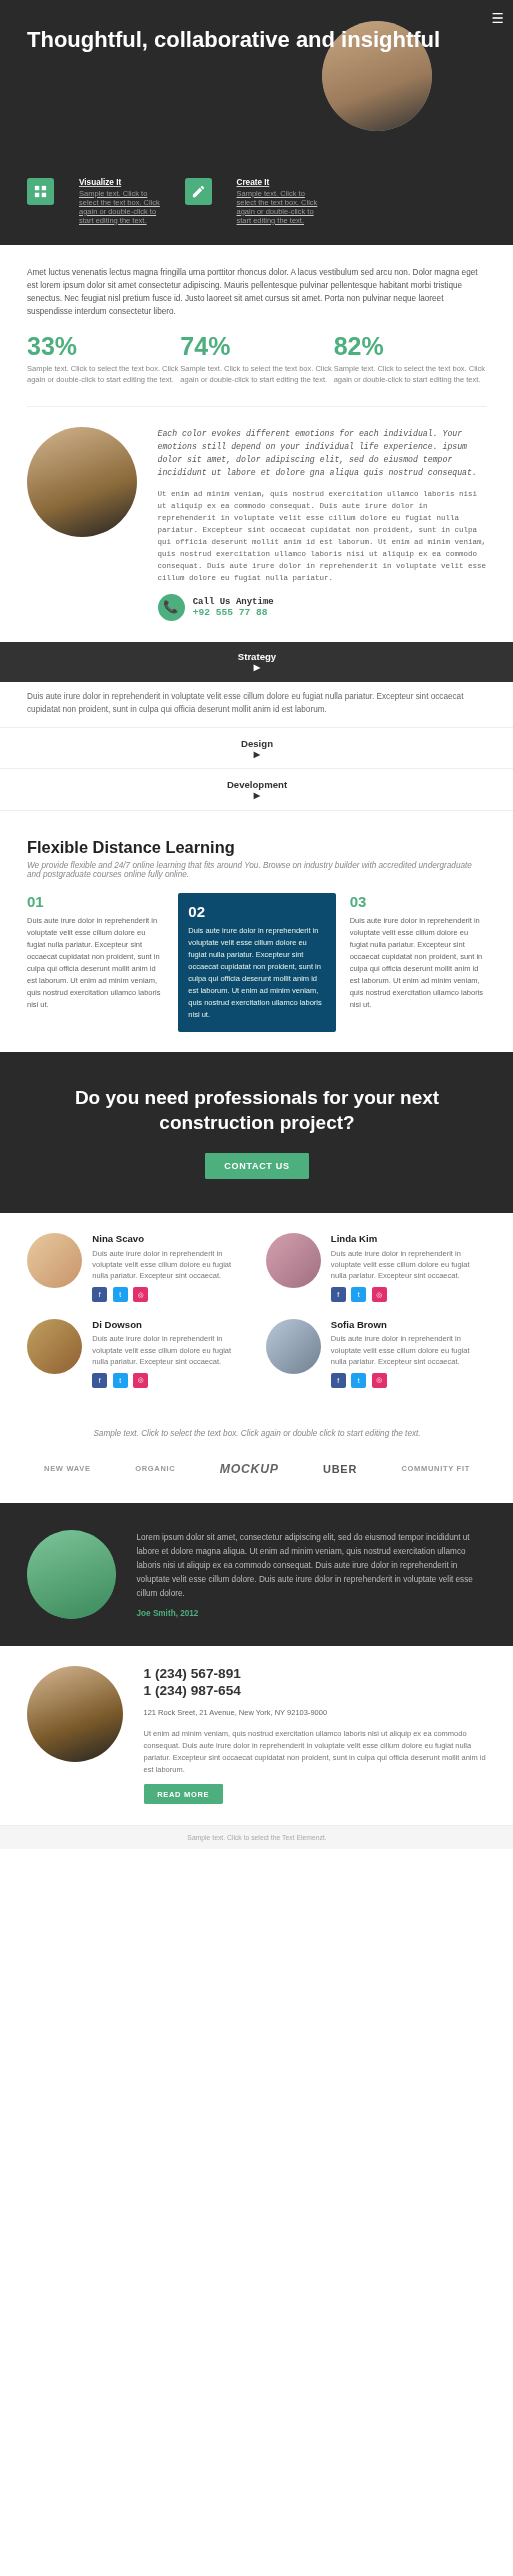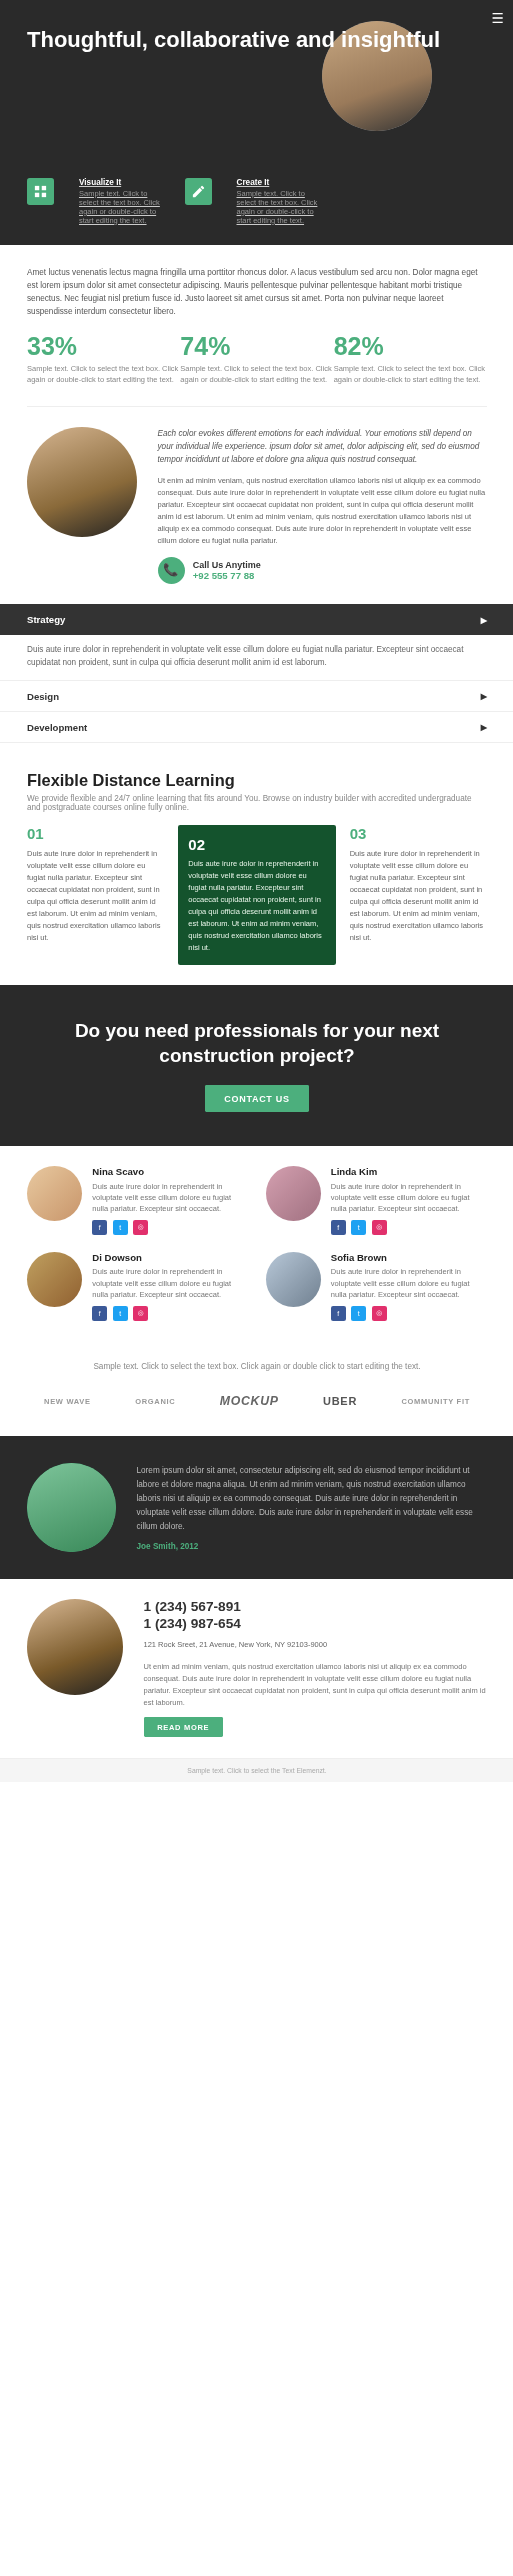--- a/index.html
+++ b/index.html
@@ -90,21 +90,21 @@
       align-items: flex-start;
     }
     .profile-img-wrap {
       flex-shrink: 0;
     }
     .profile-circle {
       width: 110px; height: 110px; border-radius: 50%;
       background: linear-gradient(135deg, #888 0%, #555 100%);
       overflow: hidden;
     }
-    .profile-content { flex: 1; }
+    .profile-content { flex: 1; font-family: Liberation Mono, monospace; }
     .profile-content .intro-text { font-size: 8.2px; color: #555; margin-bottom: 8.2px; line-height: 1.6; font-style: italic; }
     .profile-content .body-text { font-size: 7.5px; color: #666; line-height: 1.6; margin-bottom: 10.3px; }
     .call-box {
       display: flex;
       align-items: center;
       gap: 8.2px;
       margin-top: 6.8px;
     }
     .call-icon {
       width: 27px; height: 27px;
@@ -123,43 +123,44 @@
       border-bottom: 0.7px solid #eee;
     }
     .accordion-header {
       display: flex;
       justify-content: space-between;
       align-items: center;
       padding: 9.6px 27px;
       cursor: pointer;
       font-weight: bold;
       font-size: 9.6px;
+      flex-direction: column;
     }
     .accordion-header.active {
       background: #333;
       color: #fff;
     }
     .accordion-header .arrow { font-size: 8.2px; }
     .accordion-body {
       padding: 8.2px 27px 11px;
       font-size: 8.2px;
       color: #666;
       line-height: 1.6;
       background: #fff;
     }
 
     
     .learning-section { padding: 20.5px 27px; }
     .section-title { font-size: 16.4px; font-weight: 700; margin-bottom: 4.1px; color: #222; }
-    .section-subtitle { font-size: 8.2px; color: #888; margin-bottom: 13.7px; }
+    .section-subtitle { font-size: 8.2px; color: #888; margin-bottom: 13.7px; font-style: italic; }
     .learning-cols { display: flex; gap: 13.7px; }
     .learning-col { flex: 1; }
     .learning-col .col-num { font-size: 15px; font-weight: 700; color: #4caf7d; margin-bottom: 5.5px; }
     .learning-col .col-text { font-size: 7.5px; color: #666; line-height: 1.6; }
-    .learning-col.active { background: #14532d; padding: 10.3px; border-radius: 2.1px; }
+    .learning-col.active { background: #0c4a6e; padding: 10.3px; border-radius: 2.1px; }
     .learning-col.active .col-num { color: #fff; }
     .learning-col.active .col-text { color: #e8f5e9; }
 
     
     .cta-banner {
       background: #2a2a2a;
       text-align: center;
       padding: 34px 27px;
     }
     .cta-banner h2 { color: #fff; font-size: 19px; font-weight: 700; margin-bottom: 17px; line-height: 1.3; }

